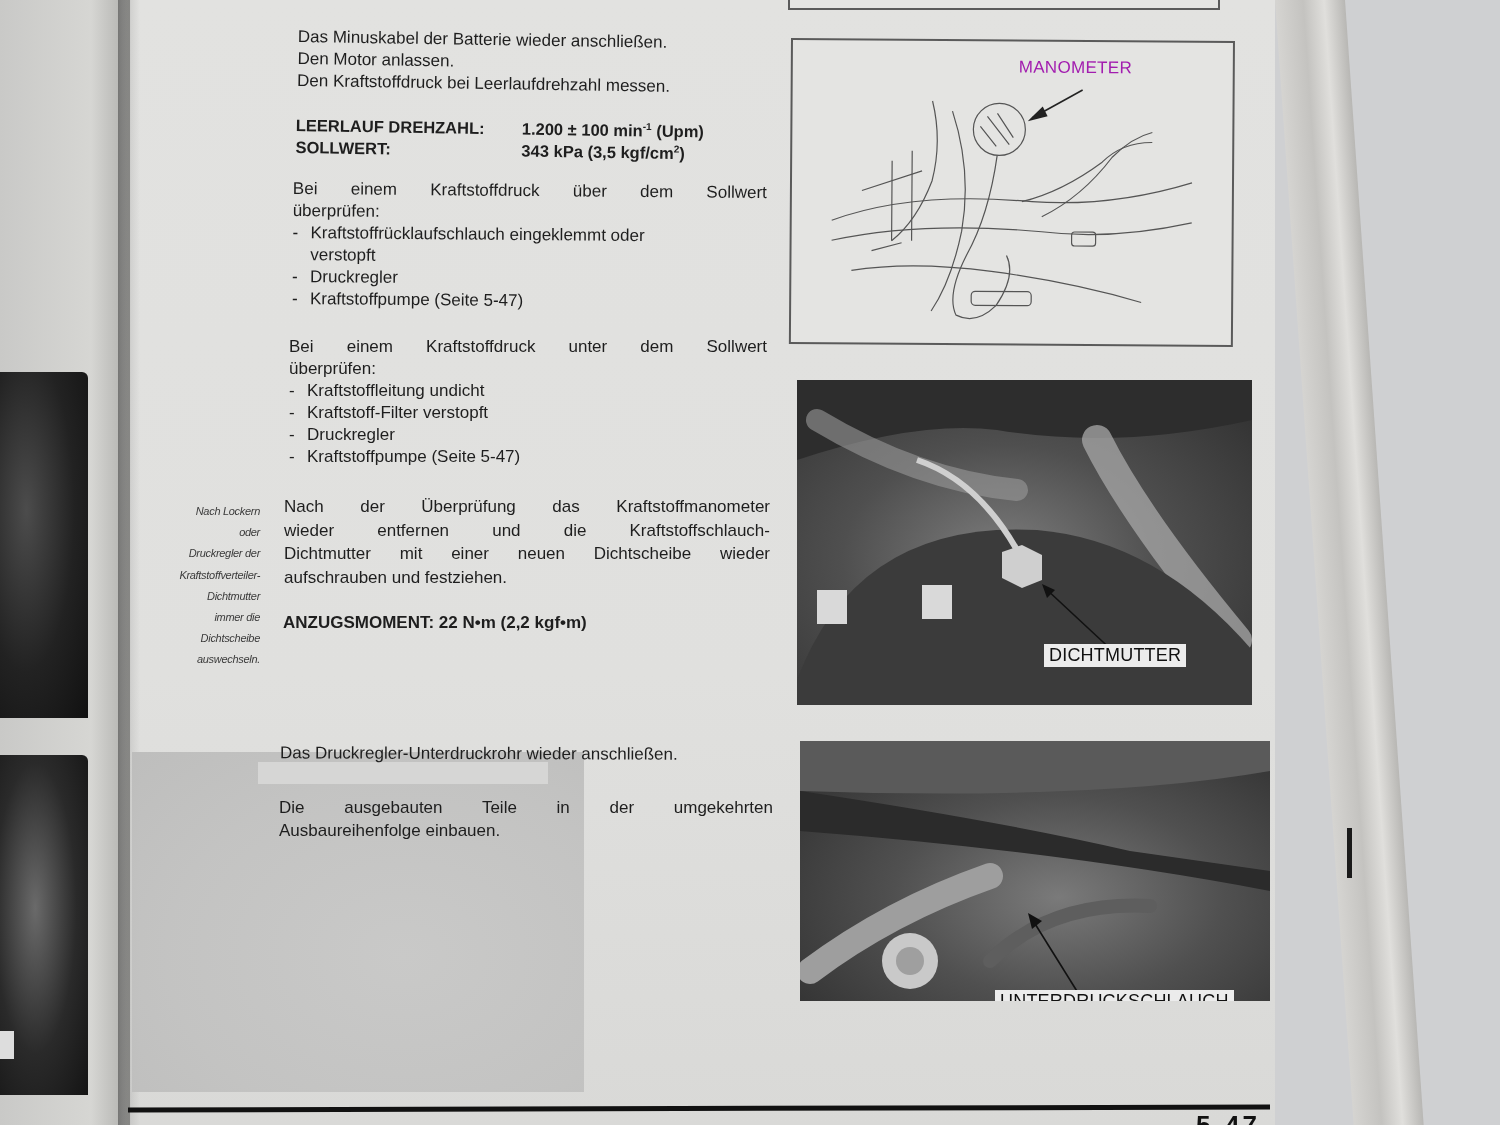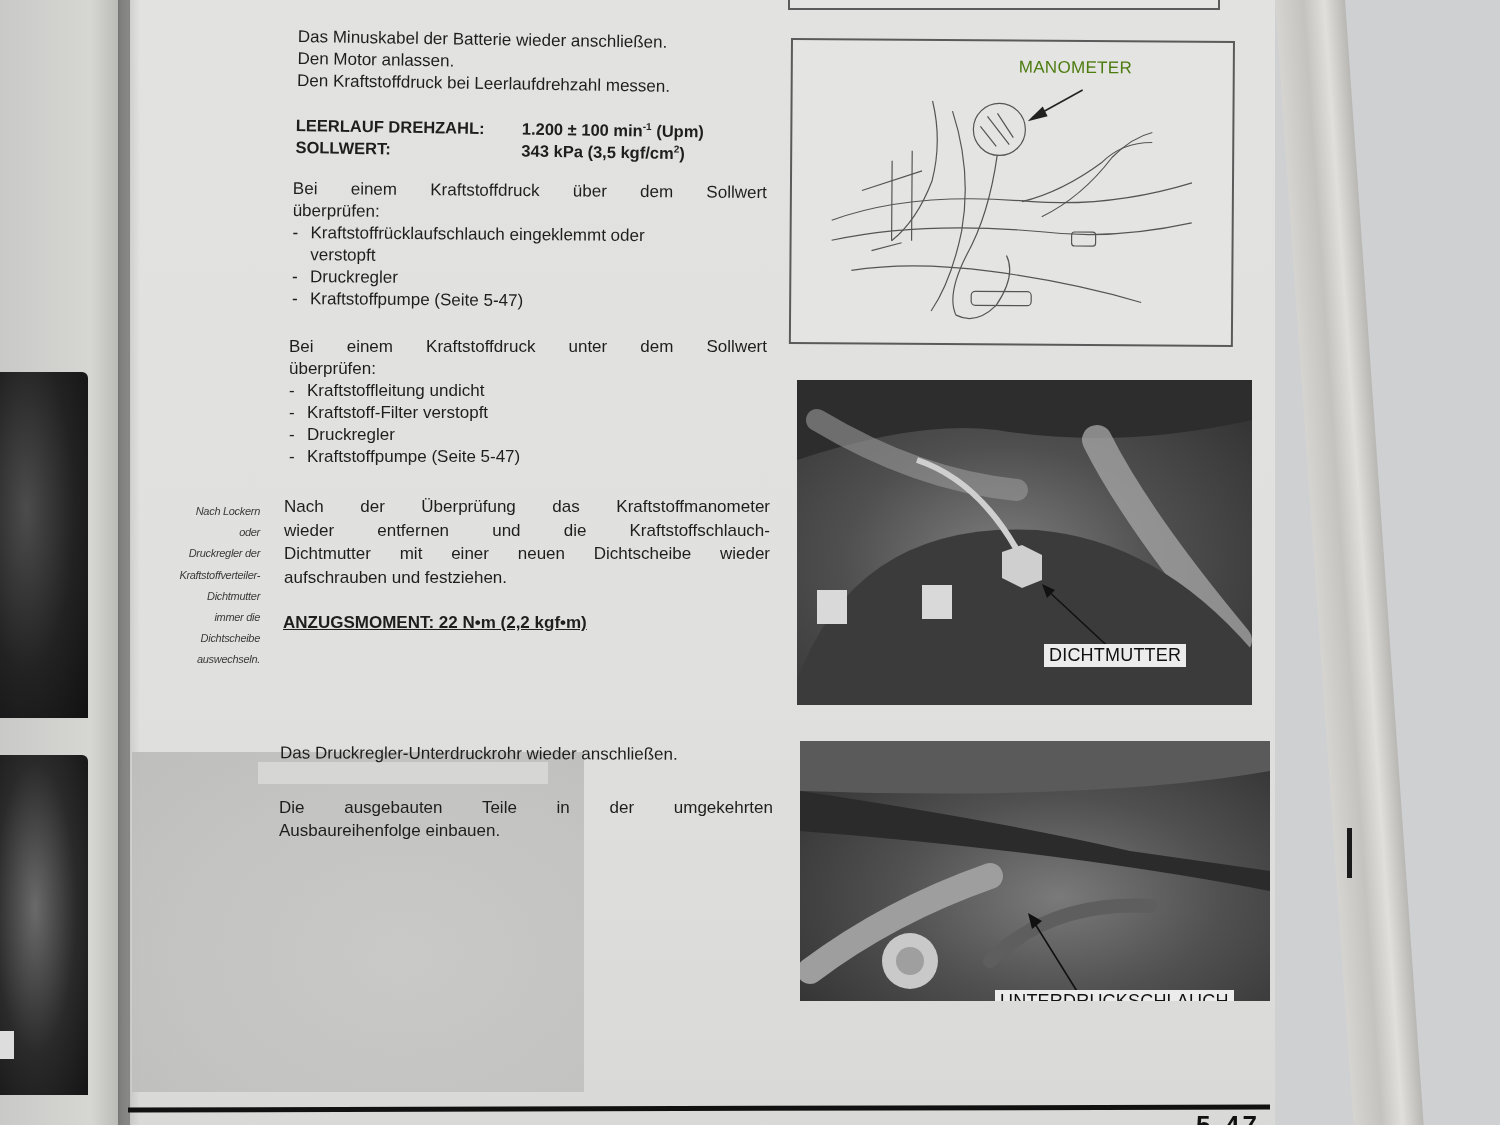--- a/index.html
+++ b/index.html
@@ -79,21 +79,21 @@
     .list li::before { content: "-"; position: absolute; left: 0; }
     .list li .wrap { display: block; }
 
     .margin-note {
       position: absolute; left: 140px; top: 501px; width: 120px;
       text-align: right; font-style: italic; font-size: 11px; line-height: 21.2px;
       color: #3a3a3a; letter-spacing: -0.3px;
     }
 
     .para-after { left: 284px; top: 495px; width: 486px; line-height: 23.5px; }
-    .torque { left: 283px; top: 612px; font-weight: bold; font-size: 17px; white-space: nowrap; text-decoration: underline; }
+    .torque { left: 283px; top: 612px; font-weight: bold; font-size: 17px; white-space: nowrap; }
 
     .para-reconnect { left: 280px; top: 743px; white-space: nowrap; transform: rotate(0.2deg); }
     .para-reinstall { left: 279px; top: 796px; width: 494px; line-height: 23px; }
 
     
     .figure { position: absolute; }
     .fig-diagram {
       left: 791px; top: 38px; width: 444px; height: 306px;
       border: 2px solid #5a5a5a; background: #e4e4e2;
       transform: rotate(0.4deg); transform-origin: left top;
@@ -102,21 +102,21 @@
       overflow: hidden;
       background: radial-gradient(ellipse at 45% 55%, #7d7d7d 0%, #4f4f4f 45%, #2e2e2e 100%);
     }
     .fig-photo-1 { left: 797px; top: 380px; width: 455px; height: 325px; }
     .fig-photo-2 { left: 800px; top: 741px; width: 470px; height: 260px;
       background: radial-gradient(ellipse at 55% 60%, #7a7a7a 0%, #505050 45%, #2b2b2b 100%); }
     .callout {
       position: absolute; background: #ececec; color: #111;
       font-size: 18px; padding: 1px 5px; letter-spacing: .2px; white-space: nowrap;
     }
-    .diagram-label { position: absolute; font-size: 17px; color: #4d7c0f; letter-spacing: .3px; }
+    .diagram-label { position: absolute; font-size: 17px; color: #a21caf; letter-spacing: .3px; }
 
     .top-box {
       position: absolute; left: 788px; top: -12px; width: 432px; height: 22px;
       border: 2px solid #5a5a5a; border-top: none; background: #e4e4e2;
     }
 
     .footer-rule {
       position: absolute; left: 128px; top: 1106px; width: 1142px; height: 5px; background: #111;
       transform: rotate(-0.15deg);
     }

